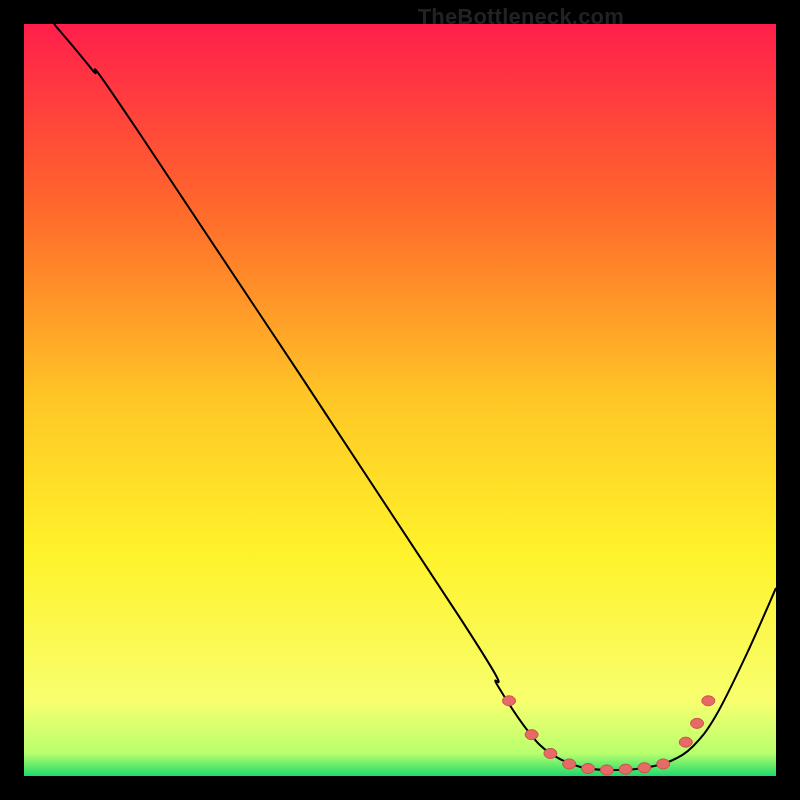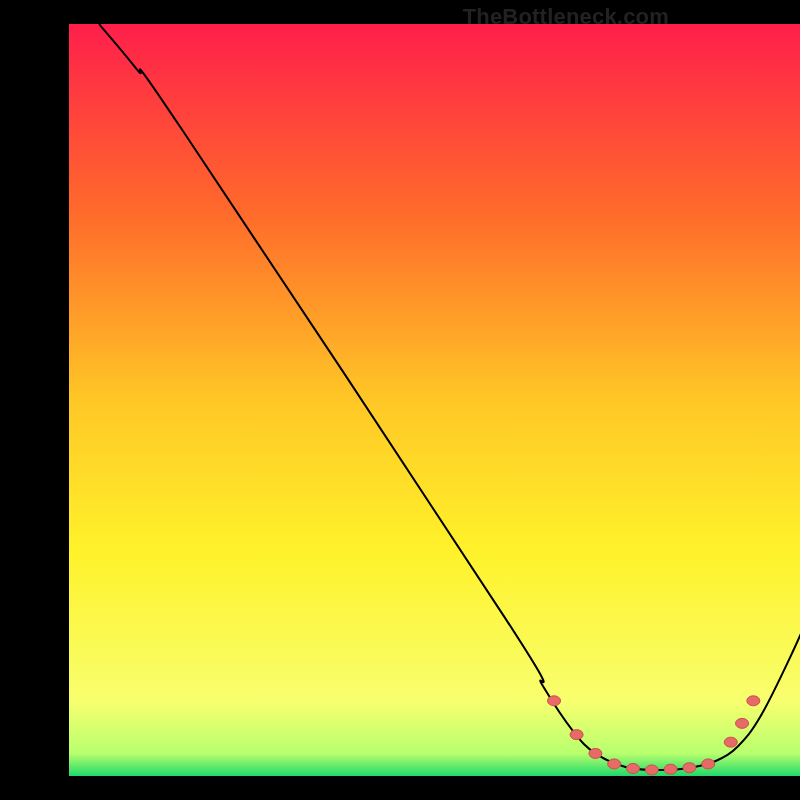--- a/index.html
+++ b/index.html
@@ -1,17 +1,17 @@
 <!DOCTYPE html>
 <html><head>
 <meta charset="utf-8">
 <style>
 * { margin: 0; padding: 0; box-sizing: border-box; }
 body { width: 800px; height: 800px; background: #000; overflow: hidden; font-family: Arial, sans-serif; }
-.outer { width: 640px; height: 800px; background: #000; position: relative; margin-left: 45px; }
+.outer { width: 640px; height: 800px; background: #000; position: relative; }
 .watermark { position: absolute; top: 4px; right: 16px; color: #222; font-size: 22px; font-weight: 600; letter-spacing: 0.2px; }
 .plot { position: absolute; left: 24px; top: 24px; width: 752px; height: 752px; }
 svg { display: block; }
 </style>
 </head>
 <body>
 
 <div class="outer">
   <div class="watermark">TheBottleneck.com</div>
   <div class="plot">

